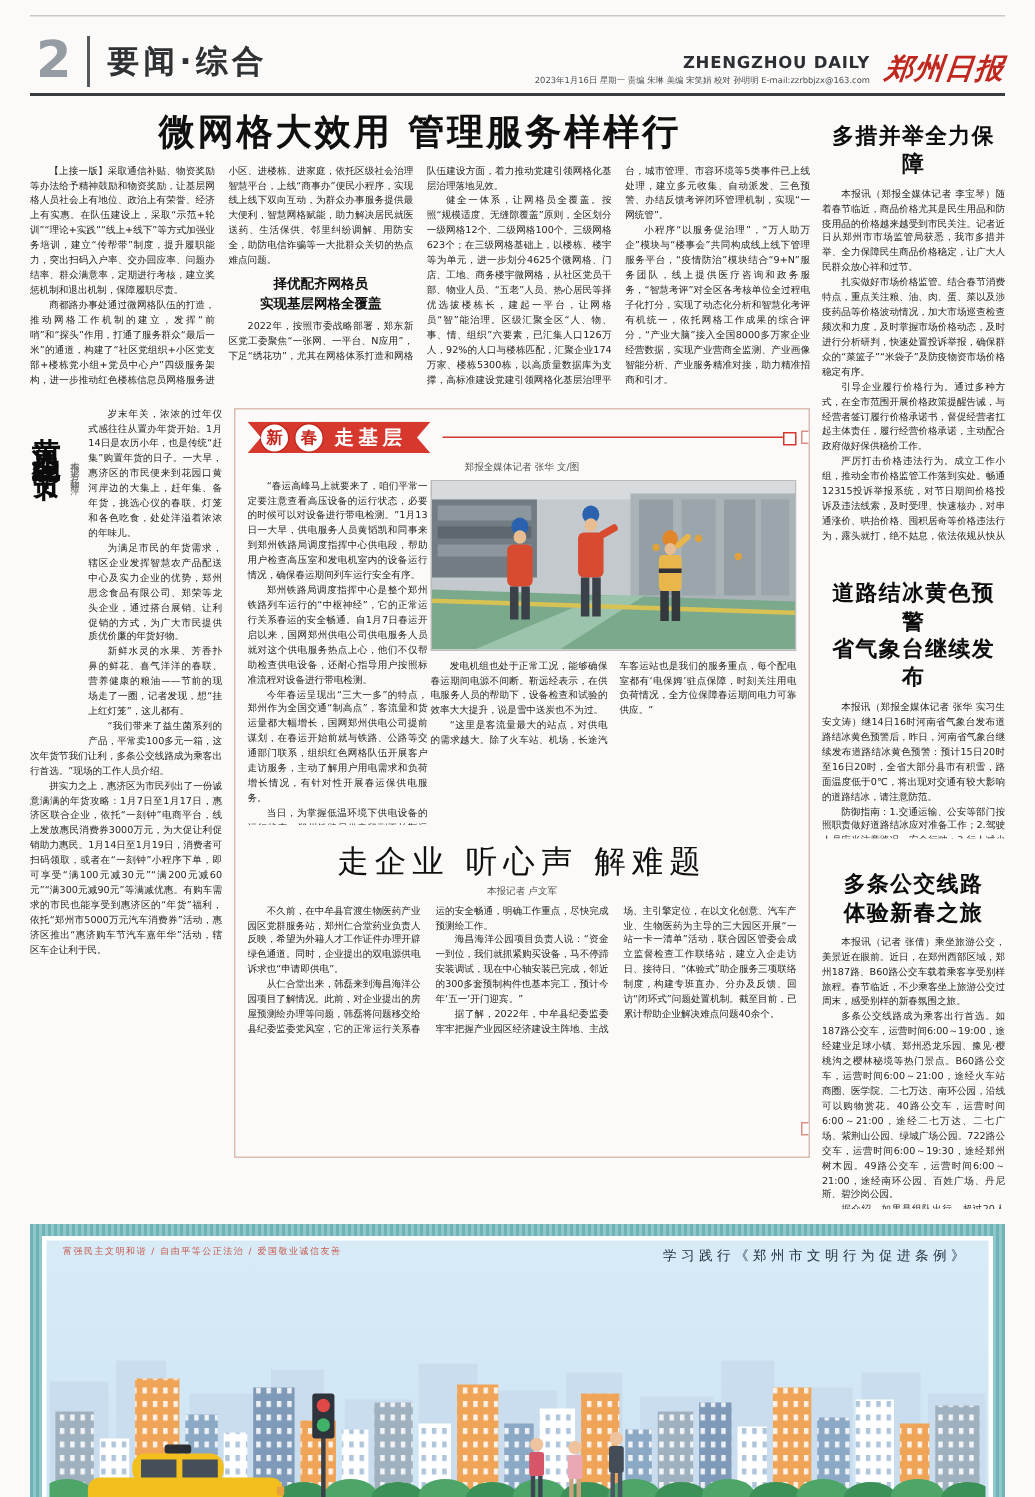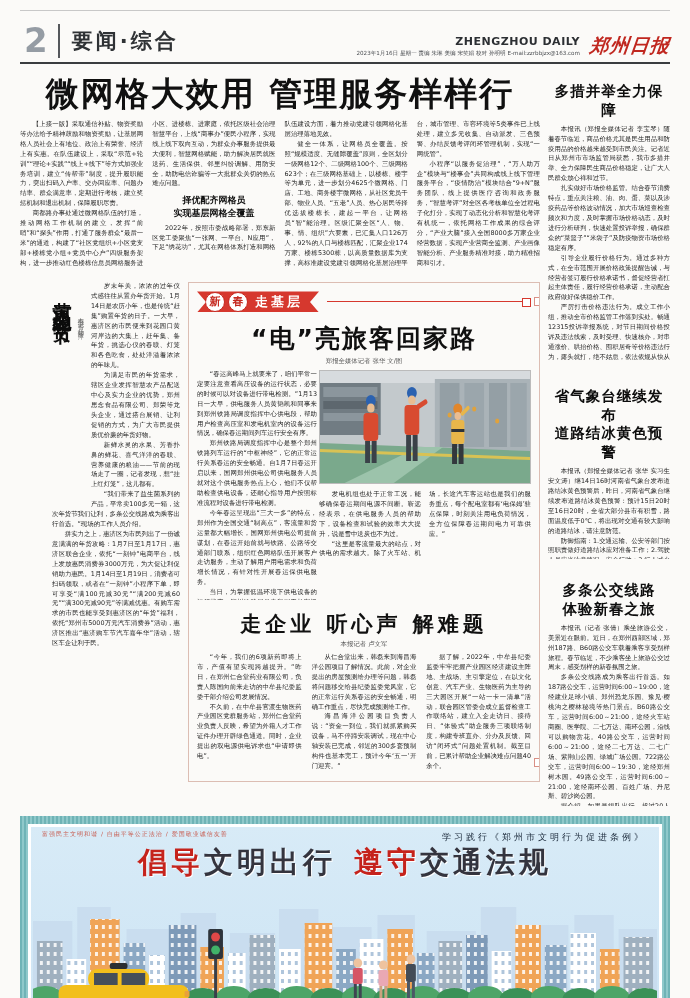--- a/index.html
+++ b/index.html
@@ -16,28 +16,28 @@
   .hdr-right-txt{text-align:right;}
   .masthead-en{font-size:11px;font-weight:bold;color:#2c2f33;letter-spacing:.5px;}
   .dateline{font-size:5.6px;color:#4a4d51;white-space:nowrap;margin-top:2px;}
   .paper-logo{font-family:"DejaVu Serif",serif;font-size:19px;font-weight:bold;color:#c0271f;
               font-style:italic;letter-spacing:1px;transform:skewX(-6deg);}
   .header-rule{height:2px;background:#3a3d40;margin:3px 20px 0;}
   
   .main-wrap{display:flex;gap:8px;margin:6px 20px 0;}
   .left-main{width:520px;}
   .rail{width:122px;}
-  h1.main-headline{font-size:33px;font-weight:bold;color:#101010;text-align:center;
+  h1.main-headline{font-size:24px;font-weight:bold;color:#101010;text-align:center;
        letter-spacing:2px;margin:5px 0 7px;line-height:1.15;}
   .para{margin:0;text-indent:2em;font-size:6.4px;line-height:1.55;color:#242424;text-align:justify;}
   .main-cols{column-count:4;column-gap:9px;height:150px;overflow:hidden;}
   h3.subhead{font-size:9px;font-weight:bold;color:#111;text-align:center;margin:5px 0 4px;line-height:1.4;}
   h3.subhead span{display:block;}
   
-  .lower-row{display:flex;gap:8px;margin-top:12px;align-items:flex-end;margin-left:32px;}
+  .lower-row{display:flex;gap:8px;margin-top:12px;align-items:flex-end;}
   .hh-article{width:128px;height:500px;overflow:hidden;}
   .hh-head{float:left;display:flex;height:212px;margin:4px 6px 4px 0;}
   .hh-title{writing-mode:vertical-rl;font-size:19px;font-weight:bold;color:#0c0c0c;
             letter-spacing:4px;line-height:1.1;}
   .hh-byline{writing-mode:vertical-rl;font-size:6.2px;color:#666;margin-left:3px;letter-spacing:2px;padding-top:26px;}
   
   .center-frame{flex:1;border:1px solid #dcbdb3;position:relative;padding:6px 8px;height:486px;overflow:hidden;}
   .corner{position:absolute;width:7px;height:7px;border:1px solid #d98f85;background:#fff;}
   .c-tr{top:14px;right:-4px;} .c-br{bottom:14px;right:-4px;}
   .ribbon-row{display:flex;align-items:center;height:26px;}
@@ -51,21 +51,21 @@
   .ribbon-line::after{content:"";position:absolute;right:0;top:-4px;width:7px;height:7px;
              border:1px solid #d6382e;background:#fff;}
   h2.dian-title{font-size:25px;font-weight:bold;color:#101010;text-align:center;margin:7px 0 2px;letter-spacing:2px;}
   .byline{font-size:6.4px;color:#555;text-align:center;margin:2px 0 4px;}
   .dian-body{display:flex;gap:2px;height:230px;overflow:hidden;}
   .dian-col1{width:120px;overflow:hidden;}
   .dian-right{flex:1;display:flex;flex-direction:column;}
   .photo{height:112px;border:1px solid #bbb;overflow:hidden;}
   .photo svg{display:block;width:100%;height:100%;}
   .dian-right-text{column-count:2;column-gap:8px;height:108px;overflow:hidden;margin-top:6px;}
-  h2.zou-title{font-size:21px;font-weight:bold;color:#101010;text-align:center;margin:10px 0 2px;letter-spacing:4px;}
+  h2.zou-title{font-size:21px;font-weight:normal;color:#101010;text-align:center;margin:10px 0 2px;letter-spacing:4px;}
   .zou-cols{column-count:3;column-gap:10px;height:136px;overflow:hidden;margin-top:2px;}
   
   .rail h2{font-size:14.5px;font-weight:bold;color:#0d0d0d;text-align:center;line-height:1.3;margin:0;}
   .rail h2 span{display:block;letter-spacing:1px;font-family:Liberation Serif, serif;}
   .rail-a{margin-top:12px;} .rail-a .rbody{height:238px;overflow:hidden;margin-top:5px;}
   .rail-b{margin-top:24px;} .rail-b .rbody{height:92px;overflow:hidden;margin-top:5px;}
   .rail-c{margin-top:22px;} .rail-c .rbody{height:182px;overflow:hidden;margin-top:5px;}
   
   .banner{position:relative;margin:10px 20px 0;height:196px;
           border:8px solid transparent;
@@ -146,21 +146,20 @@
 
         <div class="ribbon-row">
           <div class="ribbon">
             <span class="rb-circle">新</span>
             <span class="rb-circle">春</span>
             <span class="rb-text">走基层</span>
           </div>
           <div class="ribbon-line"></div>
         </div>
 
-        <h2 class="dian-title">“电”亮旅客回家路</h2>
         <div class="byline">郑报全媒体记者 张华 文/图</div>
 
         <div class="dian-body">
           <div class="dian-col1">
               <p class="para">“春运高峰马上就要来了，咱们平常一定要注意查看高压设备的运行状态，必要的时候可以对设备进行带电检测。”1月13日一大早，供电服务人员黄韬凯和同事来到郑州铁路局调度指挥中心供电段，帮助用户检查高压室和发电机室内的设备运行情况，确保春运期间列车运行安全有序。</p>
               <p class="para">郑州铁路局调度指挥中心是整个郑州铁路列车运行的“中枢神经”，它的正常运行关系春运的安全畅通。自1月7日春运开启以来，国网郑州供电公司供电服务人员就对这个供电服务热点上心，他们不仅帮助检查供电设备，还耐心指导用户按照标准流程对设备进行带电检测。</p>
               <p class="para">今年春运呈现出“三大一多”的特点，郑州作为全国交通“制高点”，客流量和货运量都大幅增长，国网郑州供电公司提前谋划，在春运开始前就与铁路、公路等交通部门联系，组织红色网格队伍开展客户走访服务，主动了解用户用电需求和负荷增长情况，有针对性开展春运保供电服务。</p>
               <p class="para">当日，为掌握低温环境下供电设备的运行状态，郑州铁路局供电段副工长靳远经在供电服务人员的指导帮助下完成了发电机和不间断电源的试验。</p>
             </div>
           <div class="dian-right">
@@ -212,21 +211,20 @@
             <div class="dian-right-text">
                 <p class="para">发电机组也处于正常工况，能够确保春运期间电源不间断。靳远经表示，在供电服务人员的帮助下，设备检查和试验的效率大大提升，说是雪中送炭也不为过。</p>
                 <p class="para">“这里是客流量最大的站点，对供电的需求越大。除了火车站、机场，长途汽车客运站也是我们的服务重点，每个配电室都有‘电保姆’驻点保障，时刻关注用电负荷情况，全方位保障春运期间电力可靠供应。”</p>
               </div>
           </div>
         </div>
 
         <h2 class="zou-title">走企业 听心声 解难题</h2>
         <div class="byline">本报记者 卢文军</div>
         <div class="zou-cols">
-            <p class="para">“今年，我们的6项新药即将上市，产值有望实现跨越提升。”昨日，在郑州仁合堂药业有限公司，负责人陈国向前来走访的中牟县纪委监委干部介绍公司发展情况。</p>
             <p class="para">不久前，在中牟县官渡生物医药产业园区党群服务站，郑州仁合堂药业负责人反映，希望为外籍人才工作证件办理开辟绿色通道。同时，企业提出的双电源供电诉求也“申请即供电”。</p>
             <p class="para">从仁合堂出来，韩磊来到海昌海洋公园项目了解情况。此前，对企业提出的房屋预测绘办理等问题，韩磊将问题移交给县纪委监委党风室，它的正常运行关系春运的安全畅通，明确工作重点，尽快完成预测绘工作。</p>
             <p class="para">海昌海洋公园项目负责人说：“资金一到位，我们就抓紧购买设备，马不停蹄安装调试，现在中心轴安装已完成，邻近的300多套预制构件也基本完工，预计今年‘五一’开门迎宾。”</p>
             <p class="para">据了解，2022年，中牟县纪委监委牢牢把握产业园区经济建设主阵地、主战场、主引擎定位，在以文化创意、汽车产业、生物医药为主导的三大园区开展“一站一卡一清单”活动，联合园区管委会成立监督检查工作联络站，建立入企走访日、接待日、“体验式”助企服务三项联络制度，构建专班直办、分办及反馈、回访“闭环式”问题处置机制。截至目前，已累计帮助企业解决难点问题40余个。</p>
           </div>
       </div>
     </div>
   </div>
 
   <div class="rail">
@@ -236,22 +234,22 @@
       </h2>
       <div class="rbody">
           <p class="para">本报讯（郑报全媒体记者 李宝琴）随着春节临近，商品价格尤其是民生用品和防疫用品的价格越来越受到市民关注。记者近日从郑州市市场监管局获悉，我市多措并举、全力保障民生商品价格稳定，让广大人民群众放心祥和过节。</p>
           <p class="para">扎实做好市场价格监管。结合春节消费特点，重点关注粮、油、肉、蛋、菜以及涉疫药品等价格波动情况，加大市场巡查检查频次和力度，及时掌握市场价格动态，及时进行分析研判，快速处置投诉举报，确保群众的“菜篮子”“米袋子”及防疫物资市场价格稳定有序。</p>
           <p class="para">引导企业履行价格行为。通过多种方式，在全市范围开展价格政策提醒告诫，与经营者签订履行价格承诺书，督促经营者扛起主体责任，履行经营价格承诺，主动配合政府做好保供稳价工作。</p>
           <p class="para">严厉打击价格违法行为。成立工作小组，推动全市价格监管工作落到实处。畅通12315投诉举报系统，对节日期间价格投诉及违法线索，及时受理、快速核办，对串通涨价、哄抬价格、囤积居奇等价格违法行为，露头就打，绝不姑息，依法依规从快从重处罚，最高可处罚款300万元。</p>
         </div>
     </div>
     <div class="rail-b">
       <h2>
+        <span>道路结冰黄色预警</span>
         <span>省气象台继续发布</span>
-        <span>道路结冰黄色预警</span>
       </h2>
       <div class="rbody">
           <p class="para">本报讯（郑报全媒体记者 张华 实习生 安文涛）继14日16时河南省气象台发布道路结冰黄色预警后，昨日，河南省气象台继续发布道路结冰黄色预警：预计15日20时至16日20时，全省大部分县市有积雪，路面温度低于0℃，将出现对交通有较大影响的道路结冰，请注意防范。</p>
           <p class="para">防御指南：1.交通运输、公安等部门按照职责做好道路结冰应对准备工作；2.驾驶人员应当注意路况，安全行驶；3.行人减少外出，必要外出时尽量少骑自行车，注意防滑。</p>
         </div>
     </div>
     <div class="rail-c">
       <h2>
         <span>多条公交线路</span>
         <span>体验新春之旅</span>
@@ -261,23 +259,20 @@
           <p class="para">多条公交线路成为乘客出行首选。如187路公交车，运营时间6:00～19:00，途经建业足球小镇、郑州恐龙乐园、豫见·樱桃沟之樱林秘境等热门景点。B60路公交车，运营时间6:00～21:00，途经火车站商圈、医学院、二七万达、南环公园，沿线可以购物赏花。40路公交车，运营时间6:00～21:00，途经二七万达、二七广场、紫荆山公园、绿城广场公园。722路公交车，运营时间6:00～19:30，途经郑州树木园。49路公交车，运营时间6:00～21:00，途经南环公园、百姓广场、丹尼斯、碧沙岗公园。</p>
           <p class="para">据介绍，如果是组队出行，超过20人的团队可以拨打96556郑州公交定制服务电话，体验一站直达式的个性化、绿色环保出行服务。</p>
         </div>
     </div>
   </div>
 </div>
 
 <div class="banner">
   <div class="b-slogan-left">富强民主文明和谐 / 自由平等公正法治 / 爱国敬业诚信友善</div>
   <div class="b-slogan-right">学习践行《郑州市文明行为促进条例》</div>
-  <div class="b-title">
-    <span class="red">倡导</span><span>文明出行</span><span class="sp"></span><span class="red">遵守</span><span>交通法规</span>
-  </div>
 
   <div class="b-art">
     <svg viewBox="0 0 634 128" preserveAspectRatio="none">
       <defs>
         <pattern id="pw" width="7" height="9" patternUnits="userSpaceOnUse">
             <rect width="3" height="4" fill="rgba(255,255,255,0.85)"></rect>
           </pattern>
         <pattern id="pb" width="7" height="9" patternUnits="userSpaceOnUse">
             <rect width="3" height="4" fill="rgba(110,150,190,0.55)"></rect>
           </pattern>

